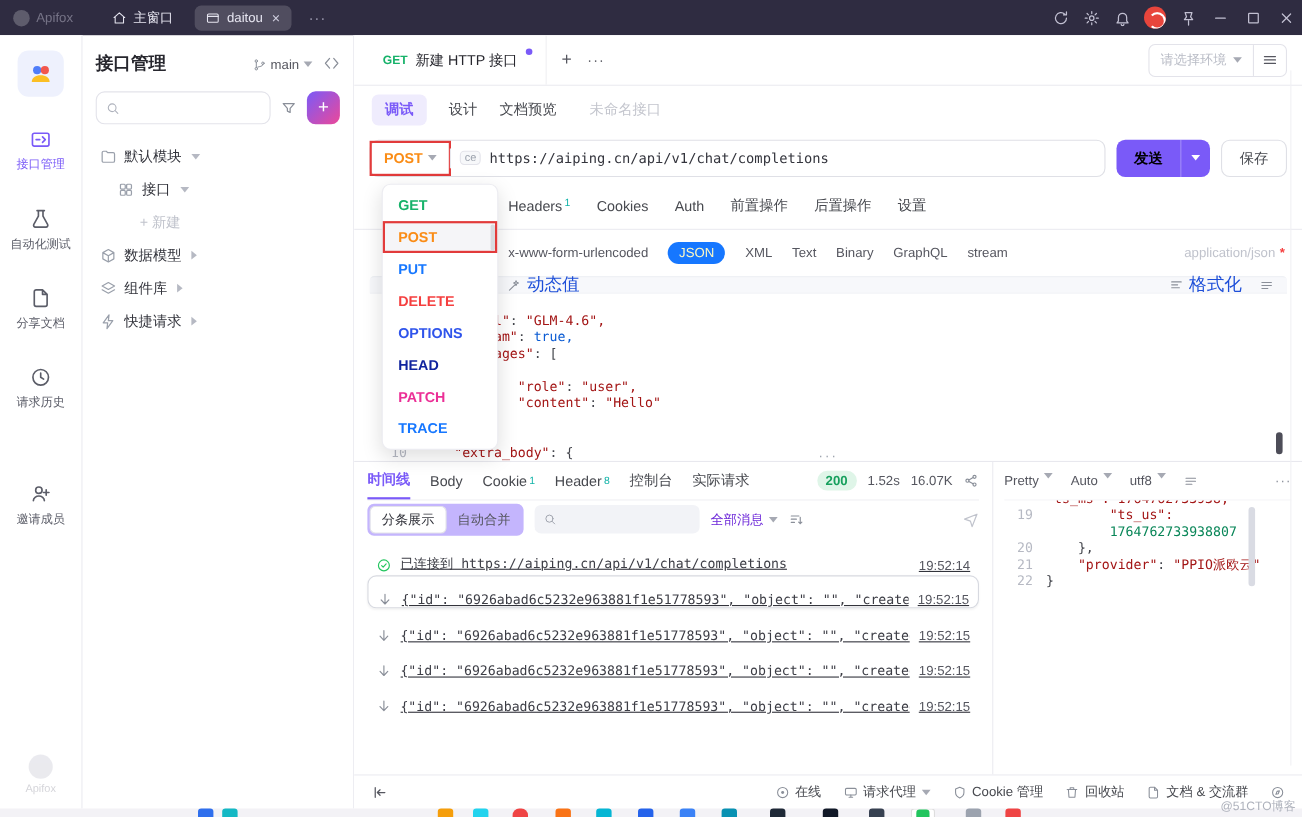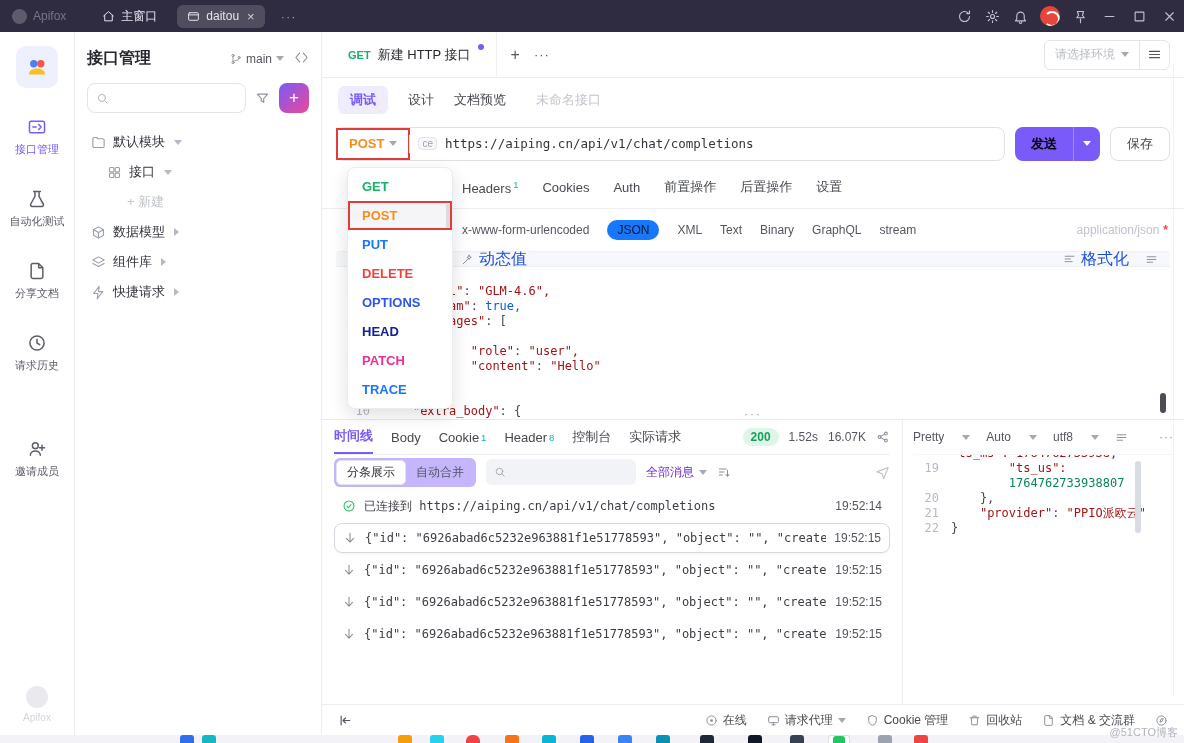--- a/index.html
+++ b/index.html
@@ -88,21 +88,21 @@
   .send-main { padding:0 16px; }
   .send-caret { border-left:1px solid rgba(255,255,255,.3); height:100%; display:flex; align-items:center; padding:0 9px; }
   .save-btn { height:34px; border:1px solid #dfe0e6; background:#fff; border-radius:8px; padding:0 16px; color:#47494f; display:flex; align-items:center; cursor:pointer; }
 
   .config-tabs { height:43px; border-bottom:1px solid #ececf1; display:flex; align-items:center; gap:24px; padding-left:140px; color:#47494f; }
   .cfg-tab { cursor:pointer; }
   .sup { font-size:9.5px; color:#12b3a8; vertical-align:5px; margin-left:2px; }
 
   .body-bar { height:42px; display:flex; align-items:center; gap:18px; padding-left:140px; padding-right:16px; font-size:12px; color:#55565f; }
   .bt { cursor:pointer; }
-  .bt-json { background:#1677ff; color:#0f172a; padding:3px 10px; border-radius:10px; cursor:pointer; }
+  .bt-json { background:#1677ff; color:#fef9c3; padding:3px 10px; border-radius:10px; cursor:pointer; }
   .ct-group { margin-left:auto; display:flex; align-items:center; gap:4px; }
   .ct { color:#c0c3cc; }
   .req-star { color:#f53f3f; font-weight:bold; }
 
   .editor-toolbar { height:16px; background:#f7f8fb; border-top:1px solid #eef0f4; border-bottom:1px solid #eef0f4; margin:0 14px; border-radius:4px 4px 0 0; display:flex; align-items:center; padding:0 12px 0 125px; color:#1d4ed8; font-size:16px; }
   .etb-left { display:flex; align-items:center; gap:5px; cursor:pointer; }
   .etb-right { margin-left:auto; display:flex; align-items:center; gap:16px; }
   .etb-item { display:flex; align-items:center; gap:5px; cursor:pointer; }
   .editor-toolbar .ic { width:13px; height:13px; color:#8a8f99; }
 
@@ -128,31 +128,31 @@
   .resp-filter { height:34px; display:flex; align-items:center; gap:10px; }
   .seg { display:flex; background:#c4b5fd; border-radius:6px; padding:2px;font-family:Liberation Serif, serif; }
   .seg-on { background:#fff; border:1px solid #e3e3ea; border-radius:5px; padding:3px 10px; font-size:12px; color:#33343c; cursor:pointer; }
   .seg-off { padding:4px 10px; font-size:12px; color:#55565f; cursor:pointer; }
   .mini-search { width:150px; height:26px; background:#f2f3f7; border-radius:6px; display:flex; align-items:center; gap:5px; padding:0 8px; color:#a0a4ae; }
   .mini-search input { border:none; outline:none; background:transparent; width:100%; font-size:12px; }
   .all-msg { display:flex; align-items:center; gap:5px; font-size:12px; color:#6d28d9; cursor:pointer; }
   .sort-ic { color:#8a8f99; display:flex; cursor:pointer; }
   .plane-ic { margin-left:auto; color:#c0c3cc; display:flex; cursor:pointer; }
   .entries { flex:1; display:flex; flex-direction:column; gap:2px; padding-top:2px; }
-  .entry { height:30px; display:flex; align-items:center; gap:8px; padding:0 8px; cursor:pointer; }
+  .entry { height:30px; display:flex; align-items:flex-end; gap:8px; padding:0 8px; cursor:pointer;text-decoration:underline; }
   .entry.selected { border:1px solid #d7d9e0; border-radius:8px; box-shadow:0 1px 2px rgba(0,0,0,.05); }
   .entry .ic { width:14px; height:14px; }
   .e-ok { color:#22c55e; }
   .e-dl { color:#8a8f99; }
   .entry-text { flex:1; font-family:"DejaVu Sans Mono", monospace; font-size:12px; color:#3c3d45; white-space:nowrap; overflow:hidden; }
   .entry-time { color:#55565f; font-size:12px; }
 
   .resp-right { flex:1; display:flex; flex-direction:column; padding:0 10px; min-width:0; }
   .viewer-toolbar { height:35px; display:flex; align-items:center; gap:16px; font-size:12px; color:#55565f; border-bottom:1px solid #f5f5f8; }
-  .vt-item { display:flex; align-items:center; gap:18px; cursor:pointer; }
+  .vt-item { display:flex; gap:5px; cursor:pointer; }
   .viewer-toolbar .ic { width:13px; height:13px; color:#8a8f99; }
   .vt-more { margin-left:auto; color:#8a8f99; letter-spacing:1px; cursor:pointer; }
   .viewer-body { flex:1; font-family:"DejaVu Sans Mono", monospace; font-size:12px; line-height:15px; overflow:hidden; position:relative; }
   .vrow { white-space:pre; }
   .vrow.clip { margin-top:-9px; }
   .ln-v { display:inline-block; width:26px; text-align:right; margin-right:12px; color:#b6b9c3; }
   .vw-scroll { position:absolute; left:222px; top:6px; width:6px; height:72px; background:#d9dbe3; border-radius:3px; }
 
   .statusbar { height:31px; border-top:1px solid #ececf1; display:flex; align-items:center; padding:0 16px; font-size:12px; color:#47494f; }
   .sb-left { color:#55565f; display:flex; cursor:pointer; }

